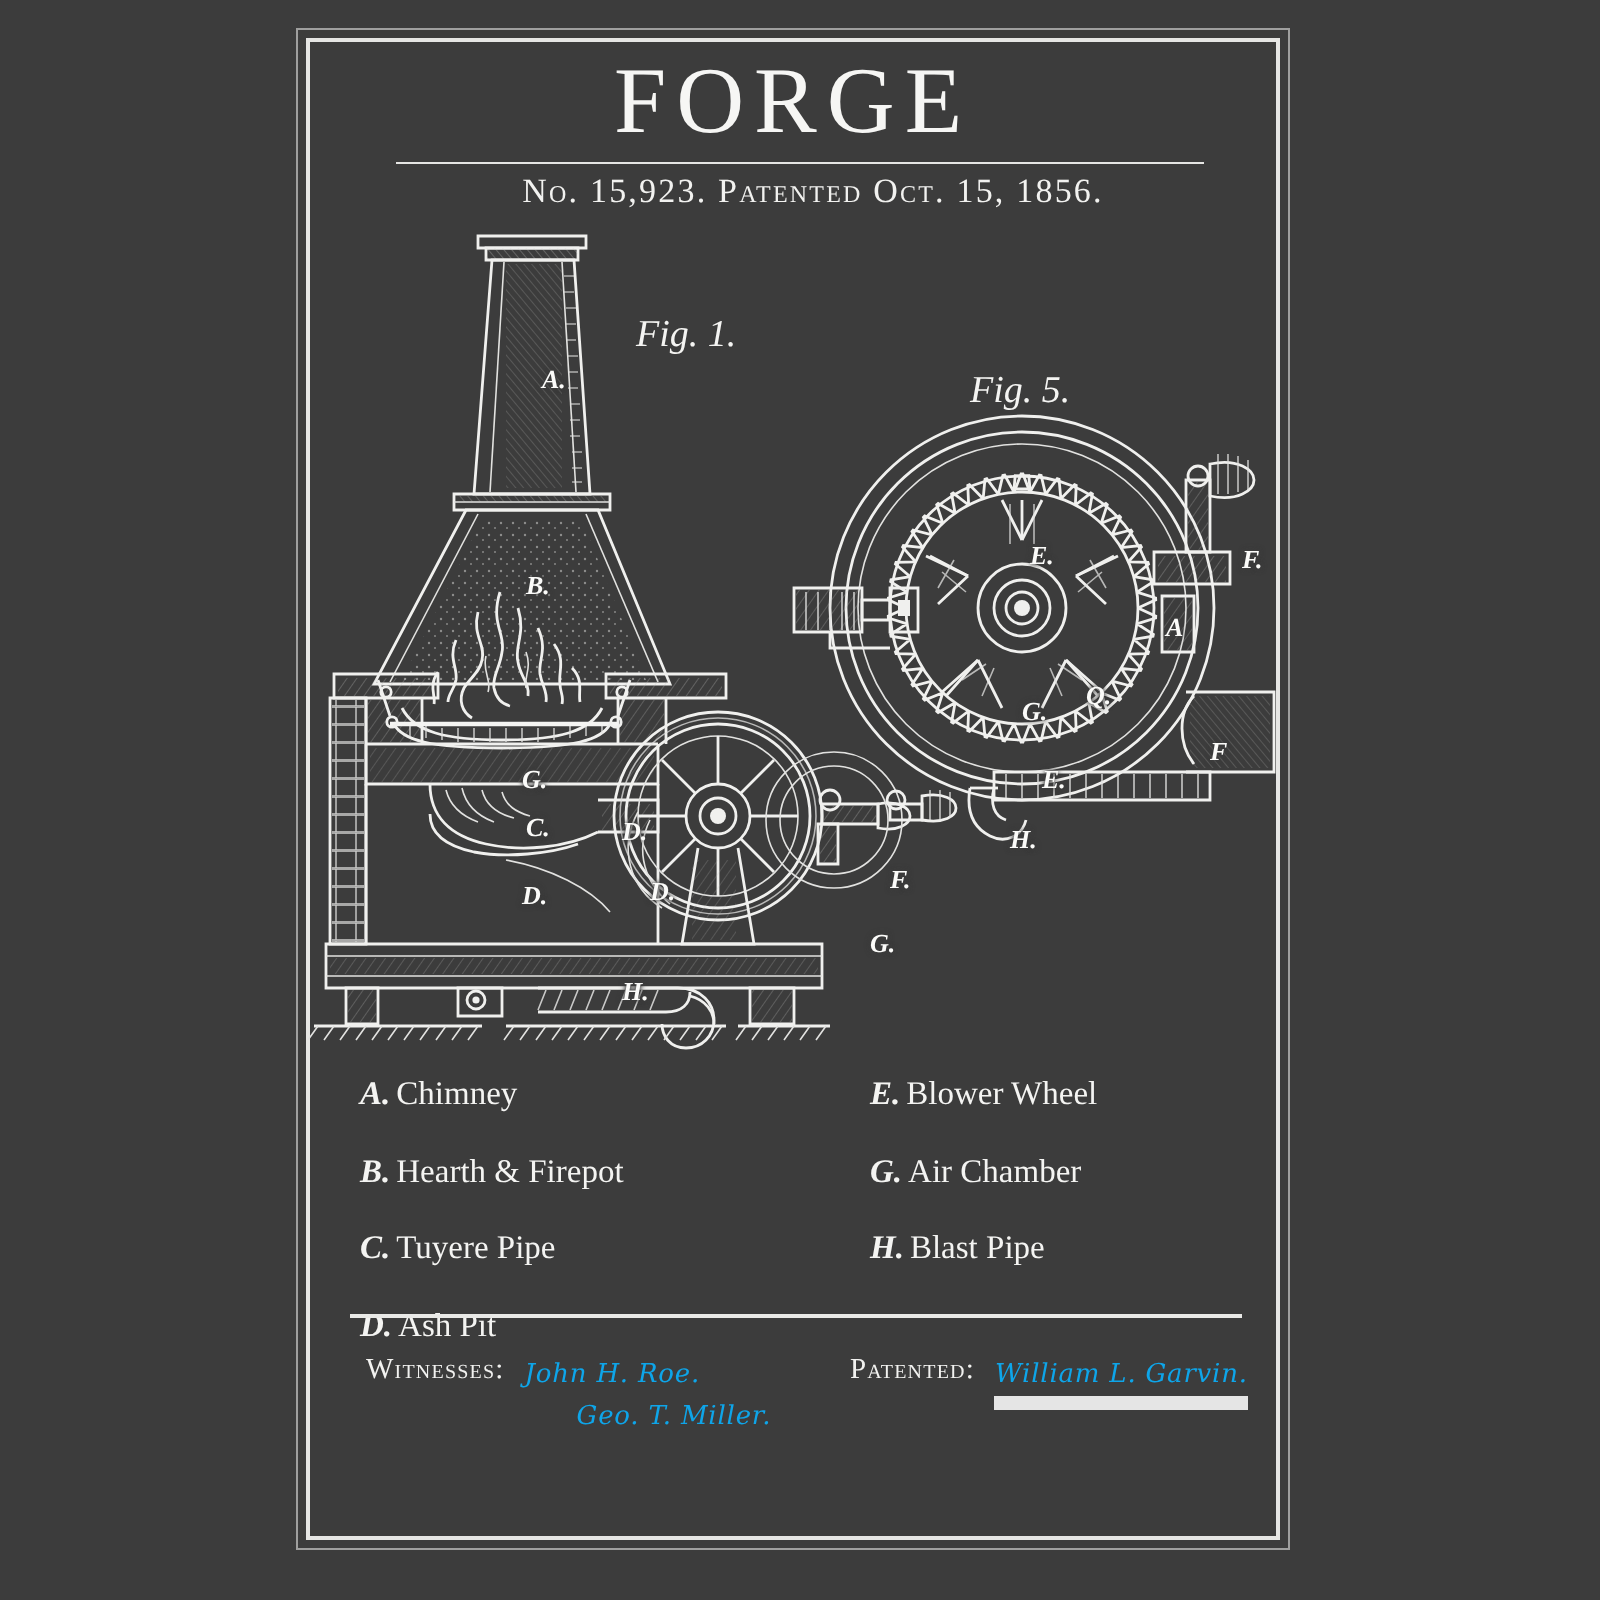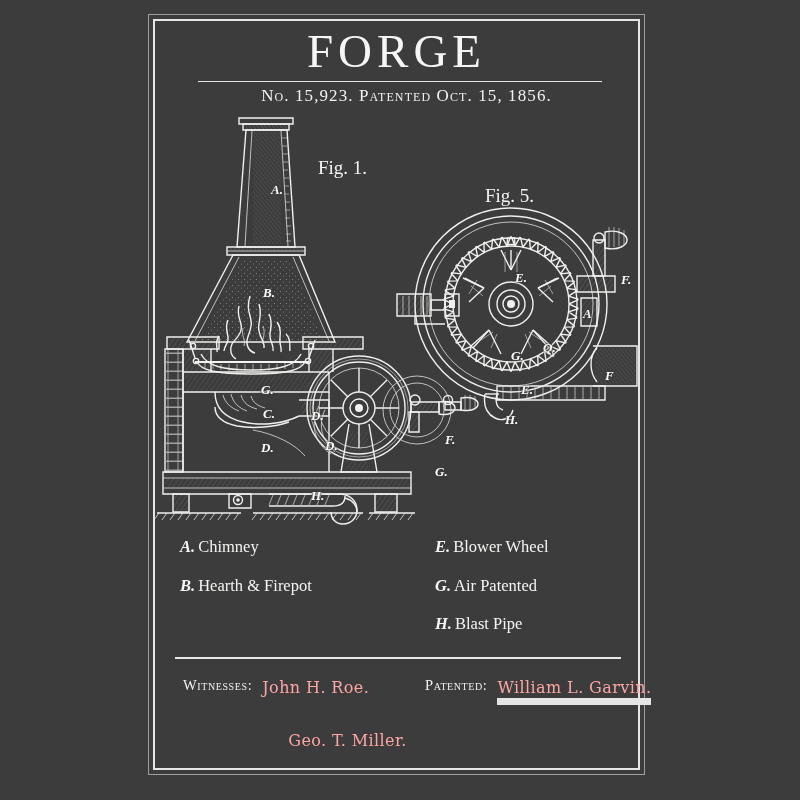--- a/index.html
+++ b/index.html
@@ -70,20 +70,21 @@
   }
   
   #drawing {
     position: absolute;
     left: 153px; top: 110px;
     width: 487px; height: 420px;
   }
   
   .fig-label {
     position: absolute;
+    font-style: italic;
     font-size: 19px;
     color: #f4f4f2;
     white-space: nowrap;
   }
   #fig1-label { left: 165px; top: 157px; }
   #fig2-label { left: 485px; top: 185px; }
   
   .callout {
     position: absolute;
     font-style: italic;
@@ -143,27 +144,28 @@
     display: inline-block;
     vertical-align: top;
   }
   .sig-names {
     display: inline-block;
     vertical-align: top;
     margin-left: 6px;
   }
   .sig-script {
     font-family: "DejaVu Serif", serif;
-    font-size: 16px;
+    font-style: italic;
+    font-size: 13px;
     line-height: 21px;
     letter-spacing: 0.4px;
-    color: #fca5a5;
+    color: #0ea5e9;
     white-space: nowrap;
   }
-  .sig-script.line2 { padding-left: 26px; margin-top: 32px; }
+  .sig-script.line2 { padding-left: 26px; }
   .sig-script.underlined {
     border-bottom: 7px solid #e5e5e5;
     padding-bottom: 0px;
     display: inline-block;
   }
   svg { display: block; }
   .ln { fill: none; stroke: #f0f0ee; stroke-width: 1.4; }
   .ln-thin { fill: none; stroke: #e2e2e0; stroke-width: 0.8; }
   .ln-thick { fill: none; stroke: #f4f4f2; stroke-width: 2.2; }
   .fl { fill: #f0f0ee; }
@@ -492,24 +494,26 @@
         <div class="callout" style="left: 452px; top: 258px;">F</div>
         <div class="callout" style="left: 368px; top: 272px;">E.</div>
         <div class="callout" style="left: 352px; top: 302px;">H.</div>
       </div>
   </div>
 
   <div id="legend">
     <div class="legend-col col-left">
         <div class="legend-item"><span class="legend-key">A.</span><span>Chimney</span></div>
         <div class="legend-item"><span class="legend-key">B.</span><span>Hearth &amp; Firepot</span></div>
+        <div class="legend-item"><span class="legend-key">C.</span><span>Tuyere Pipe</span></div>
+        <div class="legend-item"><span class="legend-key">D.</span><span>Ash Pit</span></div>
       </div>
     <div class="legend-col col-right">
         <div class="legend-item"><span class="legend-key">E.</span><span>Blower Wheel</span></div>
-        <div class="legend-item"><span class="legend-key">G.</span><span>Air Patented</span></div>
+        <div class="legend-item"><span class="legend-key">G.</span><span>Air Chamber</span></div>
         <div class="legend-item"><span class="legend-key">H.</span><span>Blast Pipe</span></div>
       </div>
   </div>
 
   <div class="footer-rule"></div>
 
   <div id="footer">
     <div class="sig-block" id="witness-block">
       <span class="sig-label">Witnesses:</span>
       <span class="sig-names">

